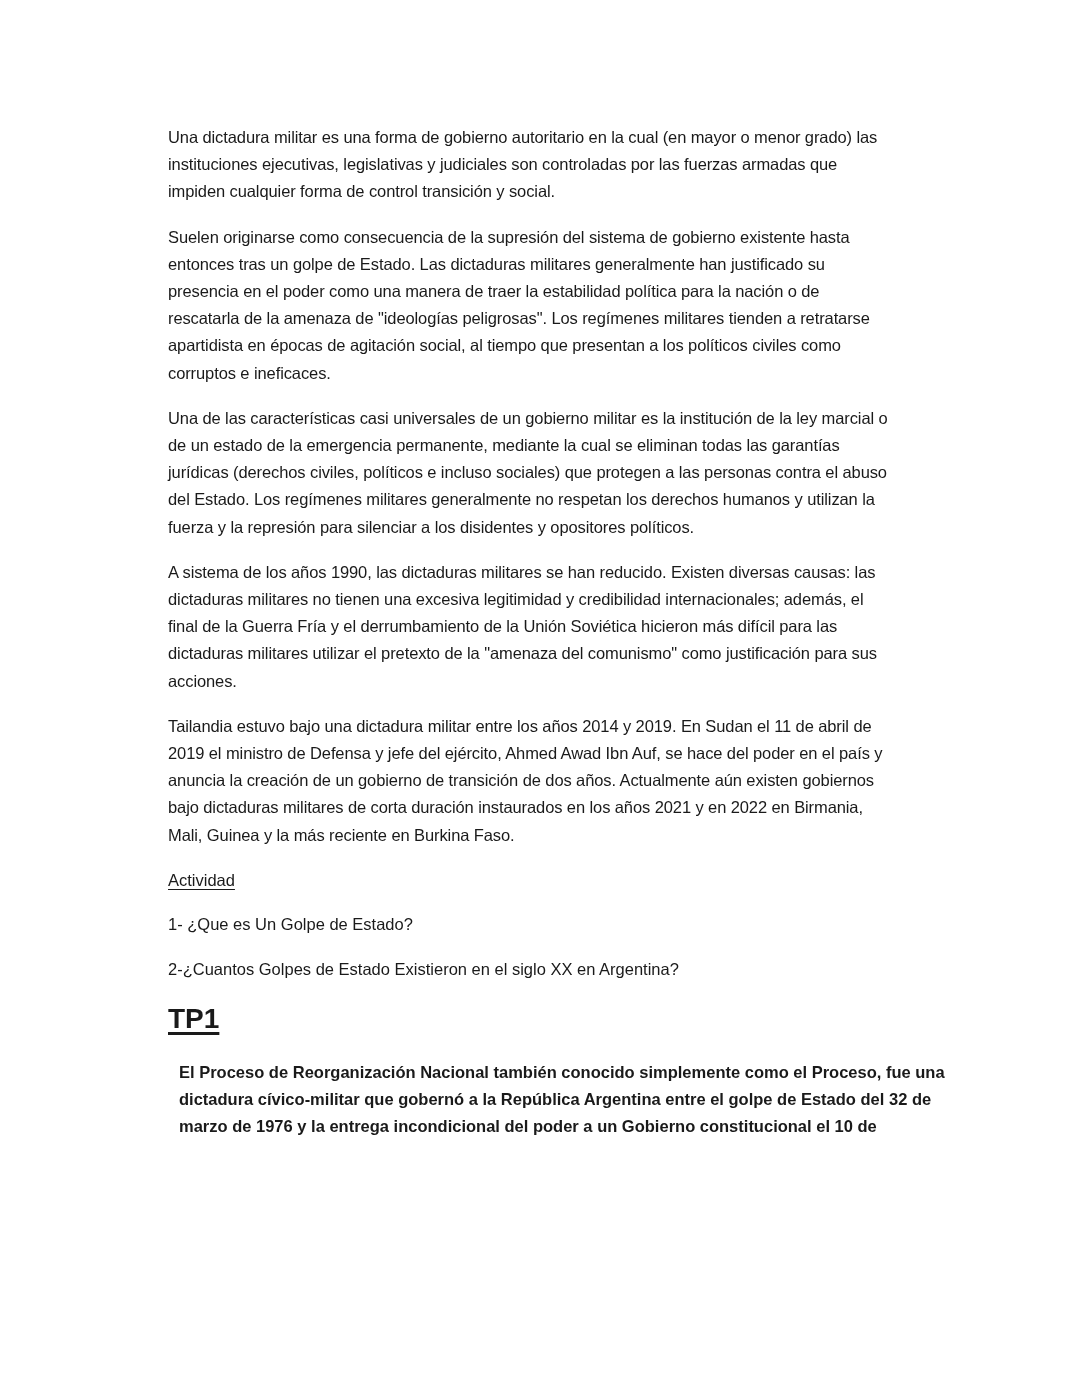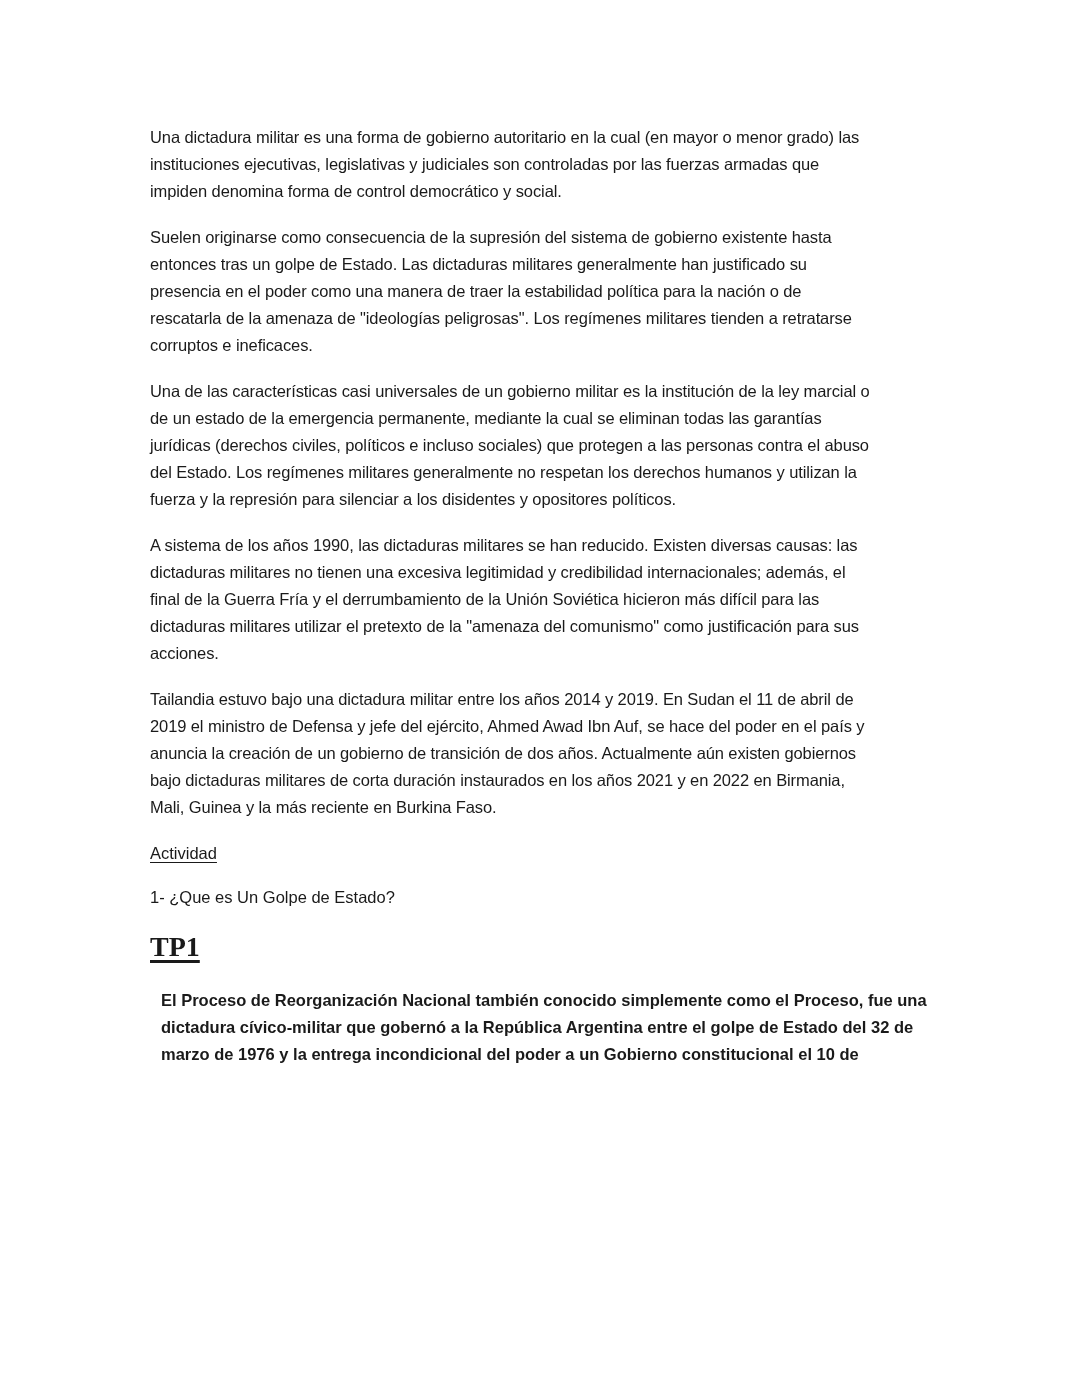--- a/index.html
+++ b/index.html
@@ -1,42 +1,43 @@
 <!DOCTYPE html>
 <html><head>
 <meta charset="utf-8">
 <style>
   html, body { margin: 0; padding: 0; background: #ffffff; }
   body { width: 1080px; height: 1397px; position: relative; overflow: hidden;
          font-family: "Liberation Sans", "DejaVu Sans", sans-serif; color: #1a1a1a; }
-  .page { position: absolute; left: 150px; top: 124px; width: 800px; }
+  .page { position: absolute; left: 168px; top: 124px; width: 800px; }
   .para { font-size: 16.5px; line-height: 27.2px; margin: 0 0 18px 0; letter-spacing: -0.1px; }
   .para .ln { display: block; white-space: nowrap; }
   .heading-act { font-size: 16.5px; line-height: 27px; margin: 0 0 17px 0; text-decoration: underline; text-underline-offset: 3px; }
   .q { font-size: 16.5px; line-height: 27px; margin: 16px 0 18px 0; }
-  .tp1 { font-size: 28px; font-weight: bold; text-decoration: underline; text-decoration-thickness: 3px; text-underline-offset: 4px; margin: 6px 0 22px 0; line-height: 36px; font-family: Liberation Serif, serif; }
+  .tp1 { font-size: 28px; font-weight: bold; text-decoration: underline; text-decoration-thickness: 3px; text-underline-offset: 4px; margin: 6px 0 22px 0; line-height: 36px; }
   .bold-para { font-weight: bold; font-size: 16.5px; line-height: 27.2px; margin: 11px; }
   .bold-para .ln { display: block; white-space: nowrap; }
 </style>
 </head>
 <body>
 
 <div class="page">
 
   <p class="para">
     <span class="ln">Una dictadura militar es una forma de gobierno autoritario en la cual (en mayor o menor grado) las</span>
     <span class="ln">instituciones ejecutivas, legislativas y judiciales son controladas por las fuerzas armadas que</span>
-    <span class="ln">impiden denomina forma de control democrático y social.</span>
+    <span class="ln">impiden cualquier forma de control transición y social.</span>
   </p>
 
   <p class="para">
     <span class="ln">Suelen originarse como consecuencia de la supresión del sistema de gobierno existente hasta</span>
     <span class="ln">entonces tras un golpe de Estado. Las dictaduras militares generalmente han justificado su</span>
     <span class="ln">presencia en el poder como una manera de traer la estabilidad política para la nación o de</span>
     <span class="ln">rescatarla de la amenaza de "ideologías peligrosas". Los regímenes militares tienden a retratarse</span>
+    <span class="ln">apartidista en épocas de agitación social, al tiempo que presentan a los políticos civiles como</span>
     <span class="ln">corruptos e ineficaces.</span>
   </p>
 
   <p class="para">
     <span class="ln">Una de las características casi universales de un gobierno militar es la institución de la ley marcial o</span>
     <span class="ln">de un estado de la emergencia permanente, mediante la cual se eliminan todas las garantías</span>
     <span class="ln">jurídicas (derechos civiles, políticos e incluso sociales) que protegen a las personas contra el abuso</span>
     <span class="ln">del Estado. Los regímenes militares generalmente no respetan los derechos humanos y utilizan la</span>
     <span class="ln">fuerza y la represión para silenciar a los disidentes y opositores políticos.</span>
   </p>
@@ -53,20 +54,21 @@
     <span class="ln">Tailandia estuvo bajo una dictadura militar entre los años 2014 y 2019.  En Sudan el 11 de abril de</span>
     <span class="ln">2019 el ministro de Defensa y jefe del ejército, Ahmed Awad Ibn Auf, se hace del poder en el país y</span>
     <span class="ln">anuncia la creación de un gobierno de transición de dos años. Actualmente aún existen gobiernos</span>
     <span class="ln">bajo dictaduras militares de corta duración instaurados en los años 2021 y en 2022 en Birmania,</span>
     <span class="ln">Mali,  Guinea y la más reciente en Burkina Faso.</span>
   </p>
 
   <div class="heading-act">Actividad</div>
 
   <div class="q">1- ¿Que es Un Golpe de Estado?</div>
+  <div class="q">2-¿Cuantos Golpes de Estado Existieron en el siglo XX en Argentina?</div>
 
   <div class="tp1">TP1</div>
 
   <p class="bold-para">
     <span class="ln">El Proceso de Reorganización Nacional  también conocido simplemente como el Proceso, fue una</span>
     <span class="ln">dictadura cívico-militar que gobernó a la República Argentina entre el golpe de Estado del 32 de</span>
     <span class="ln">marzo de 1976 y la entrega incondicional del poder a un Gobierno constitucional el 10 de</span>
   </p>
 
 </div>

